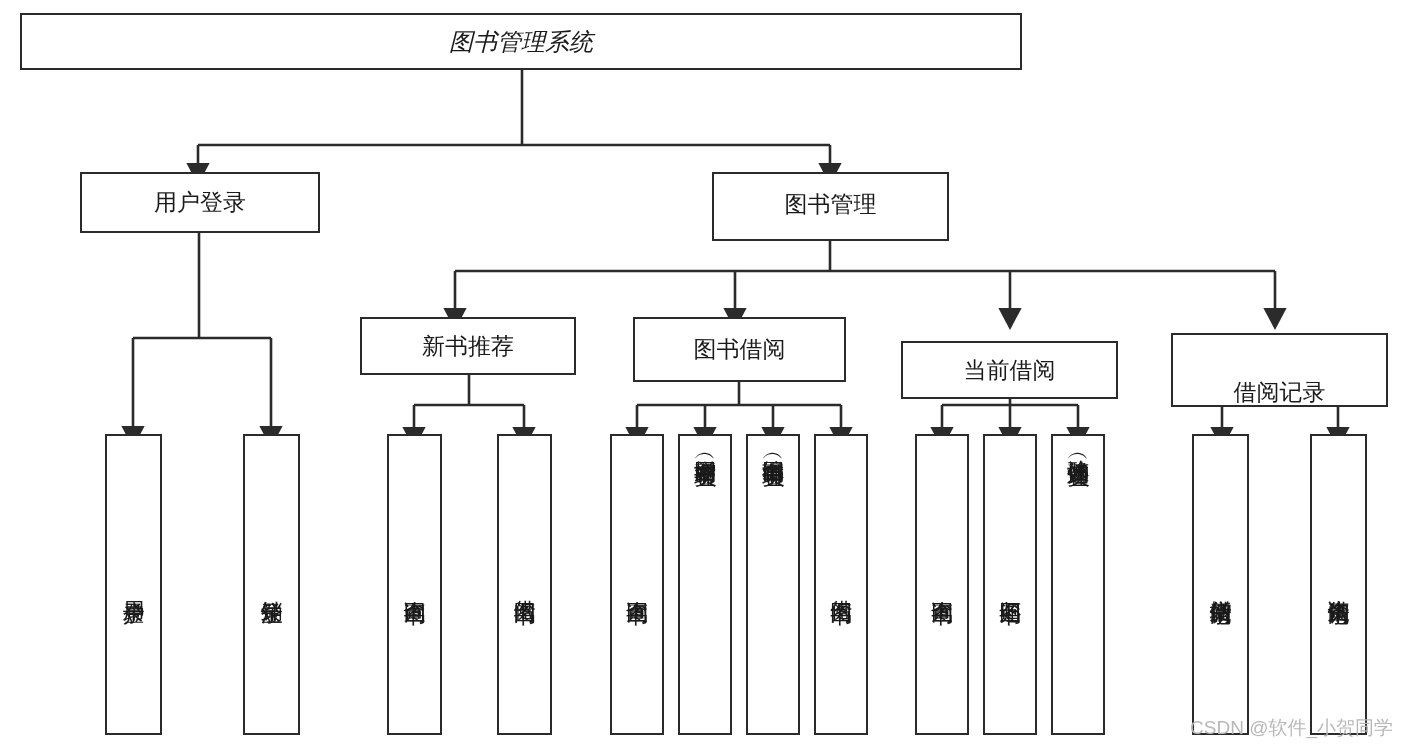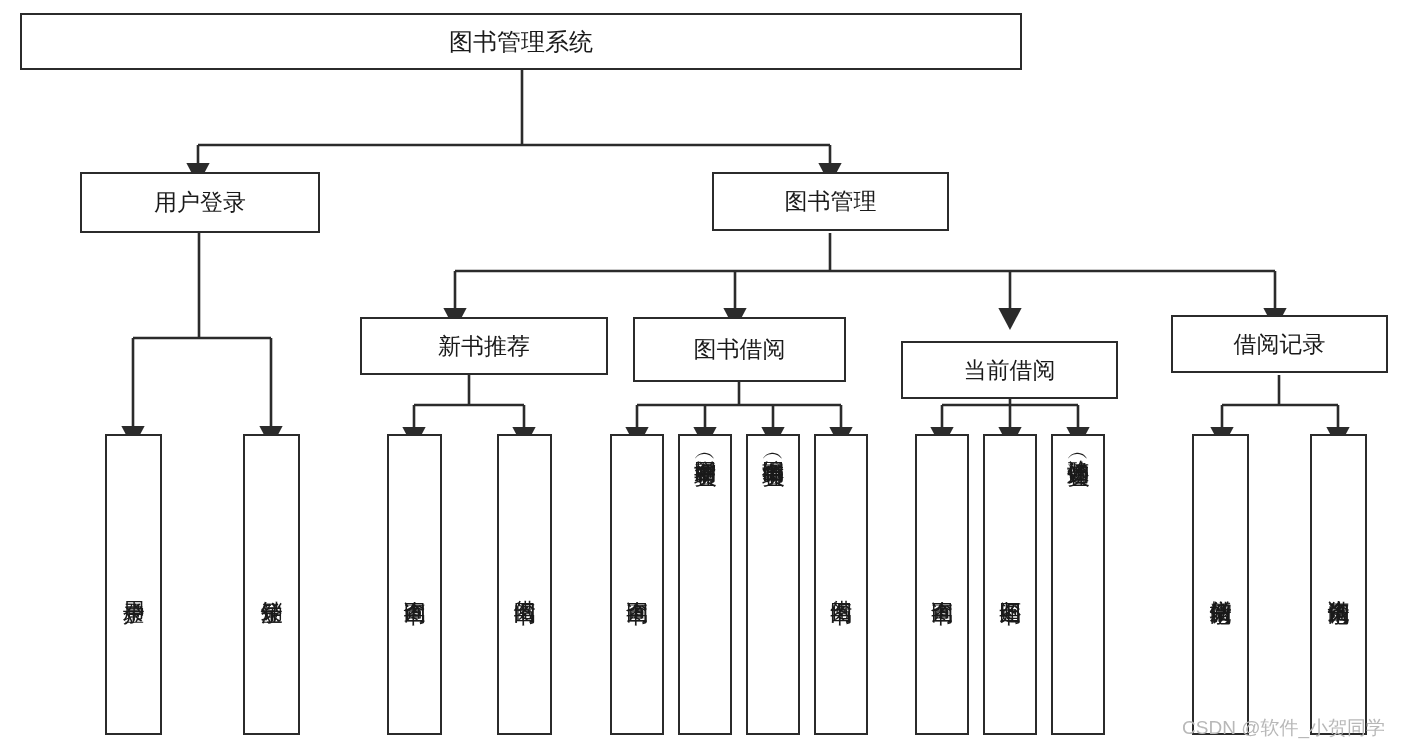--- a/index.html
+++ b/index.html
@@ -64,21 +64,21 @@
     letter-spacing: 1px;
     white-space: nowrap;
   }
   
   .node.v.center {
     align-items: center;
     padding-top: 0;
   }
   .watermark {
     position: absolute;
-    right: 20px;
+    right: 12px;
     bottom: 6px;
     font-size: 19px;
     color: #b8b8b8;
     white-space: nowrap;
     z-index: 5;
   }
 </style>
 </head>
 <body>
 
@@ -130,41 +130,41 @@
       <path d="M1010,405 L1010,430" marker-end="url(#arrow)"></path>
       <path d="M1078,405 L1078,430" marker-end="url(#arrow)"></path>
 
       <path d="M1279,375 L1279,405"></path>
       <path d="M1222,405 L1338,405"></path>
       <path d="M1222,405 L1222,430" marker-end="url(#arrow)"></path>
       <path d="M1338,405 L1338,430" marker-end="url(#arrow)"></path>
     </g>
   </svg>
 
-  <div class="node h root" style="left:20px; top:13px; width:1002px; height:57px;">
+  <div class="node h root" style="left:20px; top:13px; width:1002px; height:57px;font-style:italic;">
     <span class="txt">图书管理系统</span>
   </div>
 
   <div class="node h" style="left:80px; top:172px; width:240px; height:61px;">
     <span class="txt">用户登录</span>
   </div>
-  <div class="node h" style="left:712px; top:172px; width:237px; height:59px;">
+  <div class="node h" style="left:712px; top:172px; width:237px; height:69px;font-family:Liberation Mono, monospace;">
     <span class="txt">图书管理</span>
   </div>
 
-  <div class="node h" style="left:360px; top:317px; width:248px; height:58px;">
+  <div class="node h" style="left:360px; top:317px; width:216px; height:58px;">
     <span class="txt">新书推荐</span>
   </div>
   <div class="node h" style="left:633px; top:317px; width:213px; height:65px;">
     <span class="txt">图书借阅</span>
   </div>
   <div class="node h" style="left:901px; top:317px; width:217px; height:58px;margin-top:24px;">
     <span class="txt">当前借阅</span>
   </div>
-  <div class="node h" style="left:1171px; top:315px; width:217px; height:58px;">
+  <div class="node h" style="left:1171px; top:333px; width:217px; height:74px;align-items:flex-end;">
     <span class="txt">借阅记录</span>
   </div>
 
   <div class="node v center" style="left:105px; top:434px; width:57px; height:301px;">
     <span class="txt">用户登录</span>
   </div>
   <div class="node v center" style="left:243px; top:434px; width:57px; height:301px;">
     <span class="txt">注销登录</span>
   </div>
 

